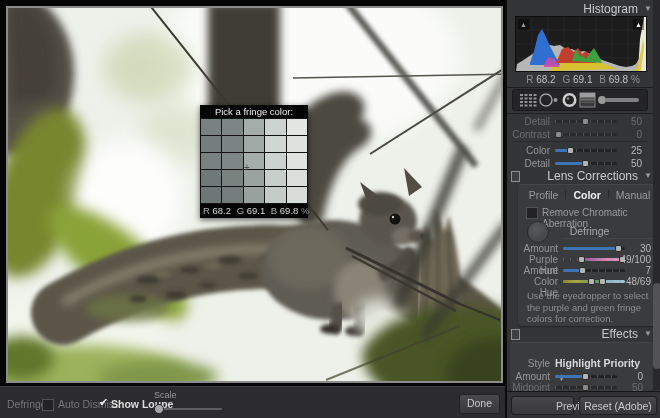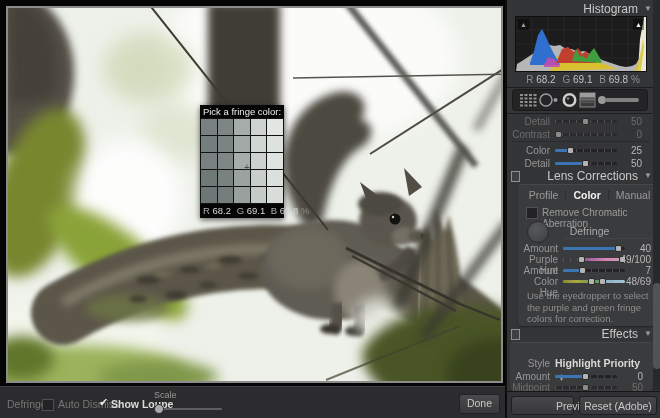--- a/index.html
+++ b/index.html
@@ -6,21 +6,21 @@
   body{width:660px;height:418px;position:relative;overflow:hidden;
        font-family:"Liberation Sans","DejaVu Sans",sans-serif;
        -webkit-font-smoothing:antialiased;color:#c6c6c6;}
   .abs{position:absolute;}
 
   
   #photo-frame{left:6px;top:6px;width:493px;height:373px;border:2px solid #8c8c8c;background:#eef1ea;}
   #photo-frame svg{display:block;}
 
   
-  #loupe{left:192px;top:97px;width:84px;background:#0a0a0a;box-shadow:0 2px 6px rgba(0,0,0,.6);}
+  #loupe{left:192px;top:97px;width:108px;background:#0a0a0a;box-shadow:0 2px 6px rgba(0,0,0,.6);}
   #loupe .lp-title{height:13px;line-height:13px;text-align:center;font-size:9.5px;color:#ececec;background:#050505;}
   #loupe .lp-grid{display:grid;grid-template-columns:repeat(5,1fr);grid-auto-rows:16px;gap:1px;padding:1px;background:#121212;position:relative;}
   #loupe .lp-cell{width:100%;height:100%;}
   #loupe .lp-cross{position:absolute;left:44px;top:44px;font-size:10px;color:#46504b;pointer-events:none;}
   #loupe .lp-rgb{height:14px;line-height:14px;text-align:center;font-size:9.5px;background:#050505;color:#d6dad8;white-space:nowrap;}
   #loupe .lp-rgb .lbl{color:#aeb3b0;margin-left:3px;}
   #loupe .lp-rgb .pct{color:#8a8f8c;}
 
   
   #bottom-bar{left:0;top:386px;width:505px;height:32px;background:#2c2c2e;border-top:1px solid #3f3f41;}
@@ -373,21 +373,21 @@
     <span class="abs" style="left:0;top:40px;width:143px;text-align:center;font-size:10.5px;color:#ababab;">Defringe</span>
     <div class="abs" style="left:45px;top:53px;width:90px;height:1px;background:#4a4b4d;opacity:.6;"></div>
 
     <div class="abs srow" style="top:58px;">
       <span class="slabel">Amount</span>
       <div class="strack">
           <div class="ticks"></div>
           <div class="fill" style="width:90%;"></div>
           <div class="knob" style="left:90%;"></div>
         </div>
-      <span class="sval">40</span>
+      <span class="sval">30</span>
     </div>
     <div class="abs srow" style="top:69px;">
       <span class="slabel">Purple Hue</span>
       <div class="strack" style="background:linear-gradient(90deg,#3a3a3c 0 28%,#8e4f96 30%,#d887b4 70%,#cfa0c4 100%);">
         <div class="ticks"></div>
         <div class="knob" style="left:30%;"></div>
         <div class="knob" style="left:96%;"></div>
       </div>
       <span class="sval">49/100</span>
     </div>

